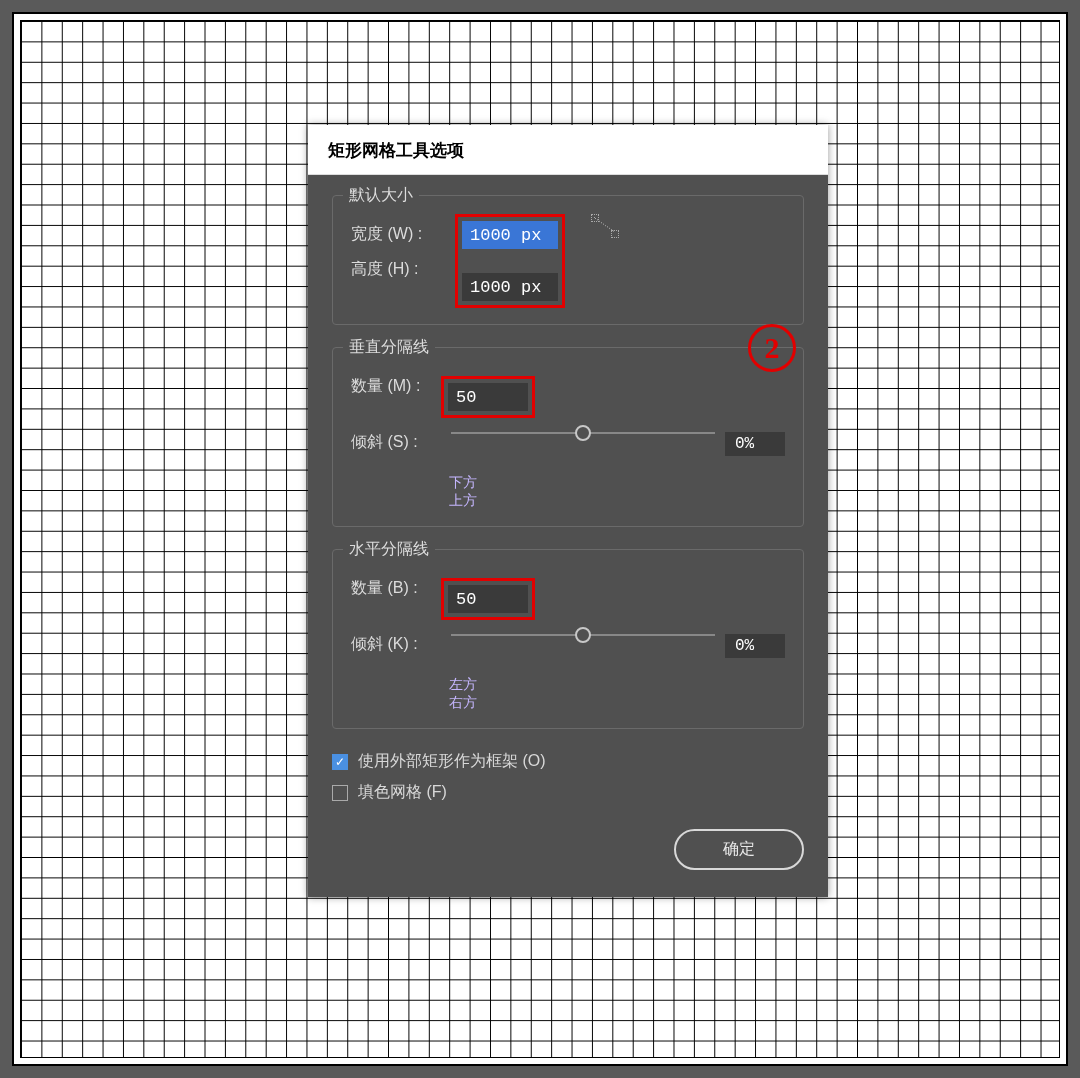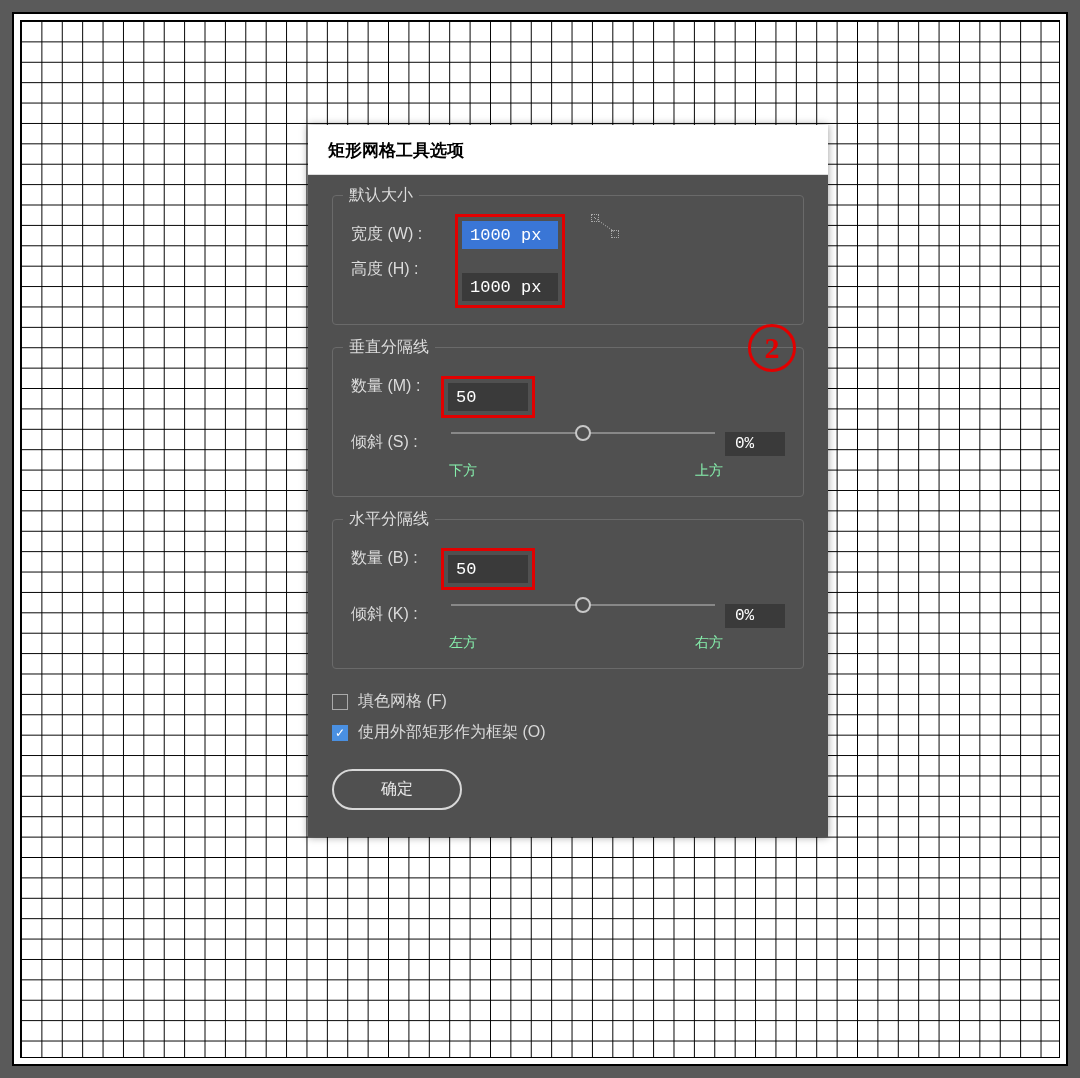--- a/index.html
+++ b/index.html
@@ -148,22 +148,23 @@
       font-family: "Courier New", monospace;
       font-size: 16px;
       padding: 3px 10px;
       width: 60px;
       text-align: left;
     }
     .slider-labels {
       display: flex;
       justify-content: space-between;
       font-size: 14px;
-      color: #86efac;
-      margin: 6px 62px 0 98px;
+      color: #c4b5fd;
+      margin: 18px 62px 0 98px;
+      flex-direction: column;
     }
     .chk-row {
       display: flex;
       align-items: center;
       gap: 10px;
       margin: 10px 0;
       font-size: 16px;
     }
     .chk {
       width: 16px; height: 16px;
@@ -178,21 +179,21 @@
       border-color: #4a90e2;
     }
     .chk.checked::after {
       content: "✓";
       color: #fff;
       font-size: 12px;
       line-height: 1;
     }
     .btns {
       display: flex;
-      justify-content: flex-start;
+      justify-content: flex-end;
       gap: 30px;
       margin-top: 26px;
     }
     .btn {
       border: 2px solid #d8d8d8;
       border-radius: 22px;
       padding: 8px 0;
       width: 130px;
       text-align: center;
       font-size: 16px;
@@ -285,27 +286,27 @@
         </div>
         <div class="pct">0%</div>
       </div>
       <div class="slider-labels">
         <span>左方</span>
         <span>右方</span>
       </div>
     </div>
 
     <div class="chk-row">
+      <span class="chk checked"></span>
+      <span>使用外部矩形作为框架 (O)</span>
+    </div>
+    <div class="chk-row">
       <span class="chk"></span>
       <span>填色网格 (F)</span>
     </div>
-    <div class="chk-row">
-      <span class="chk checked"></span>
-      <span>使用外部矩形作为框架 (O)</span>
-    </div>
 
     <div class="btns">
       <div class="btn">确定</div>
     </div>
   </div>
 </div>
 
 <div class="badge-2">2</div>
 
 </body></html>

